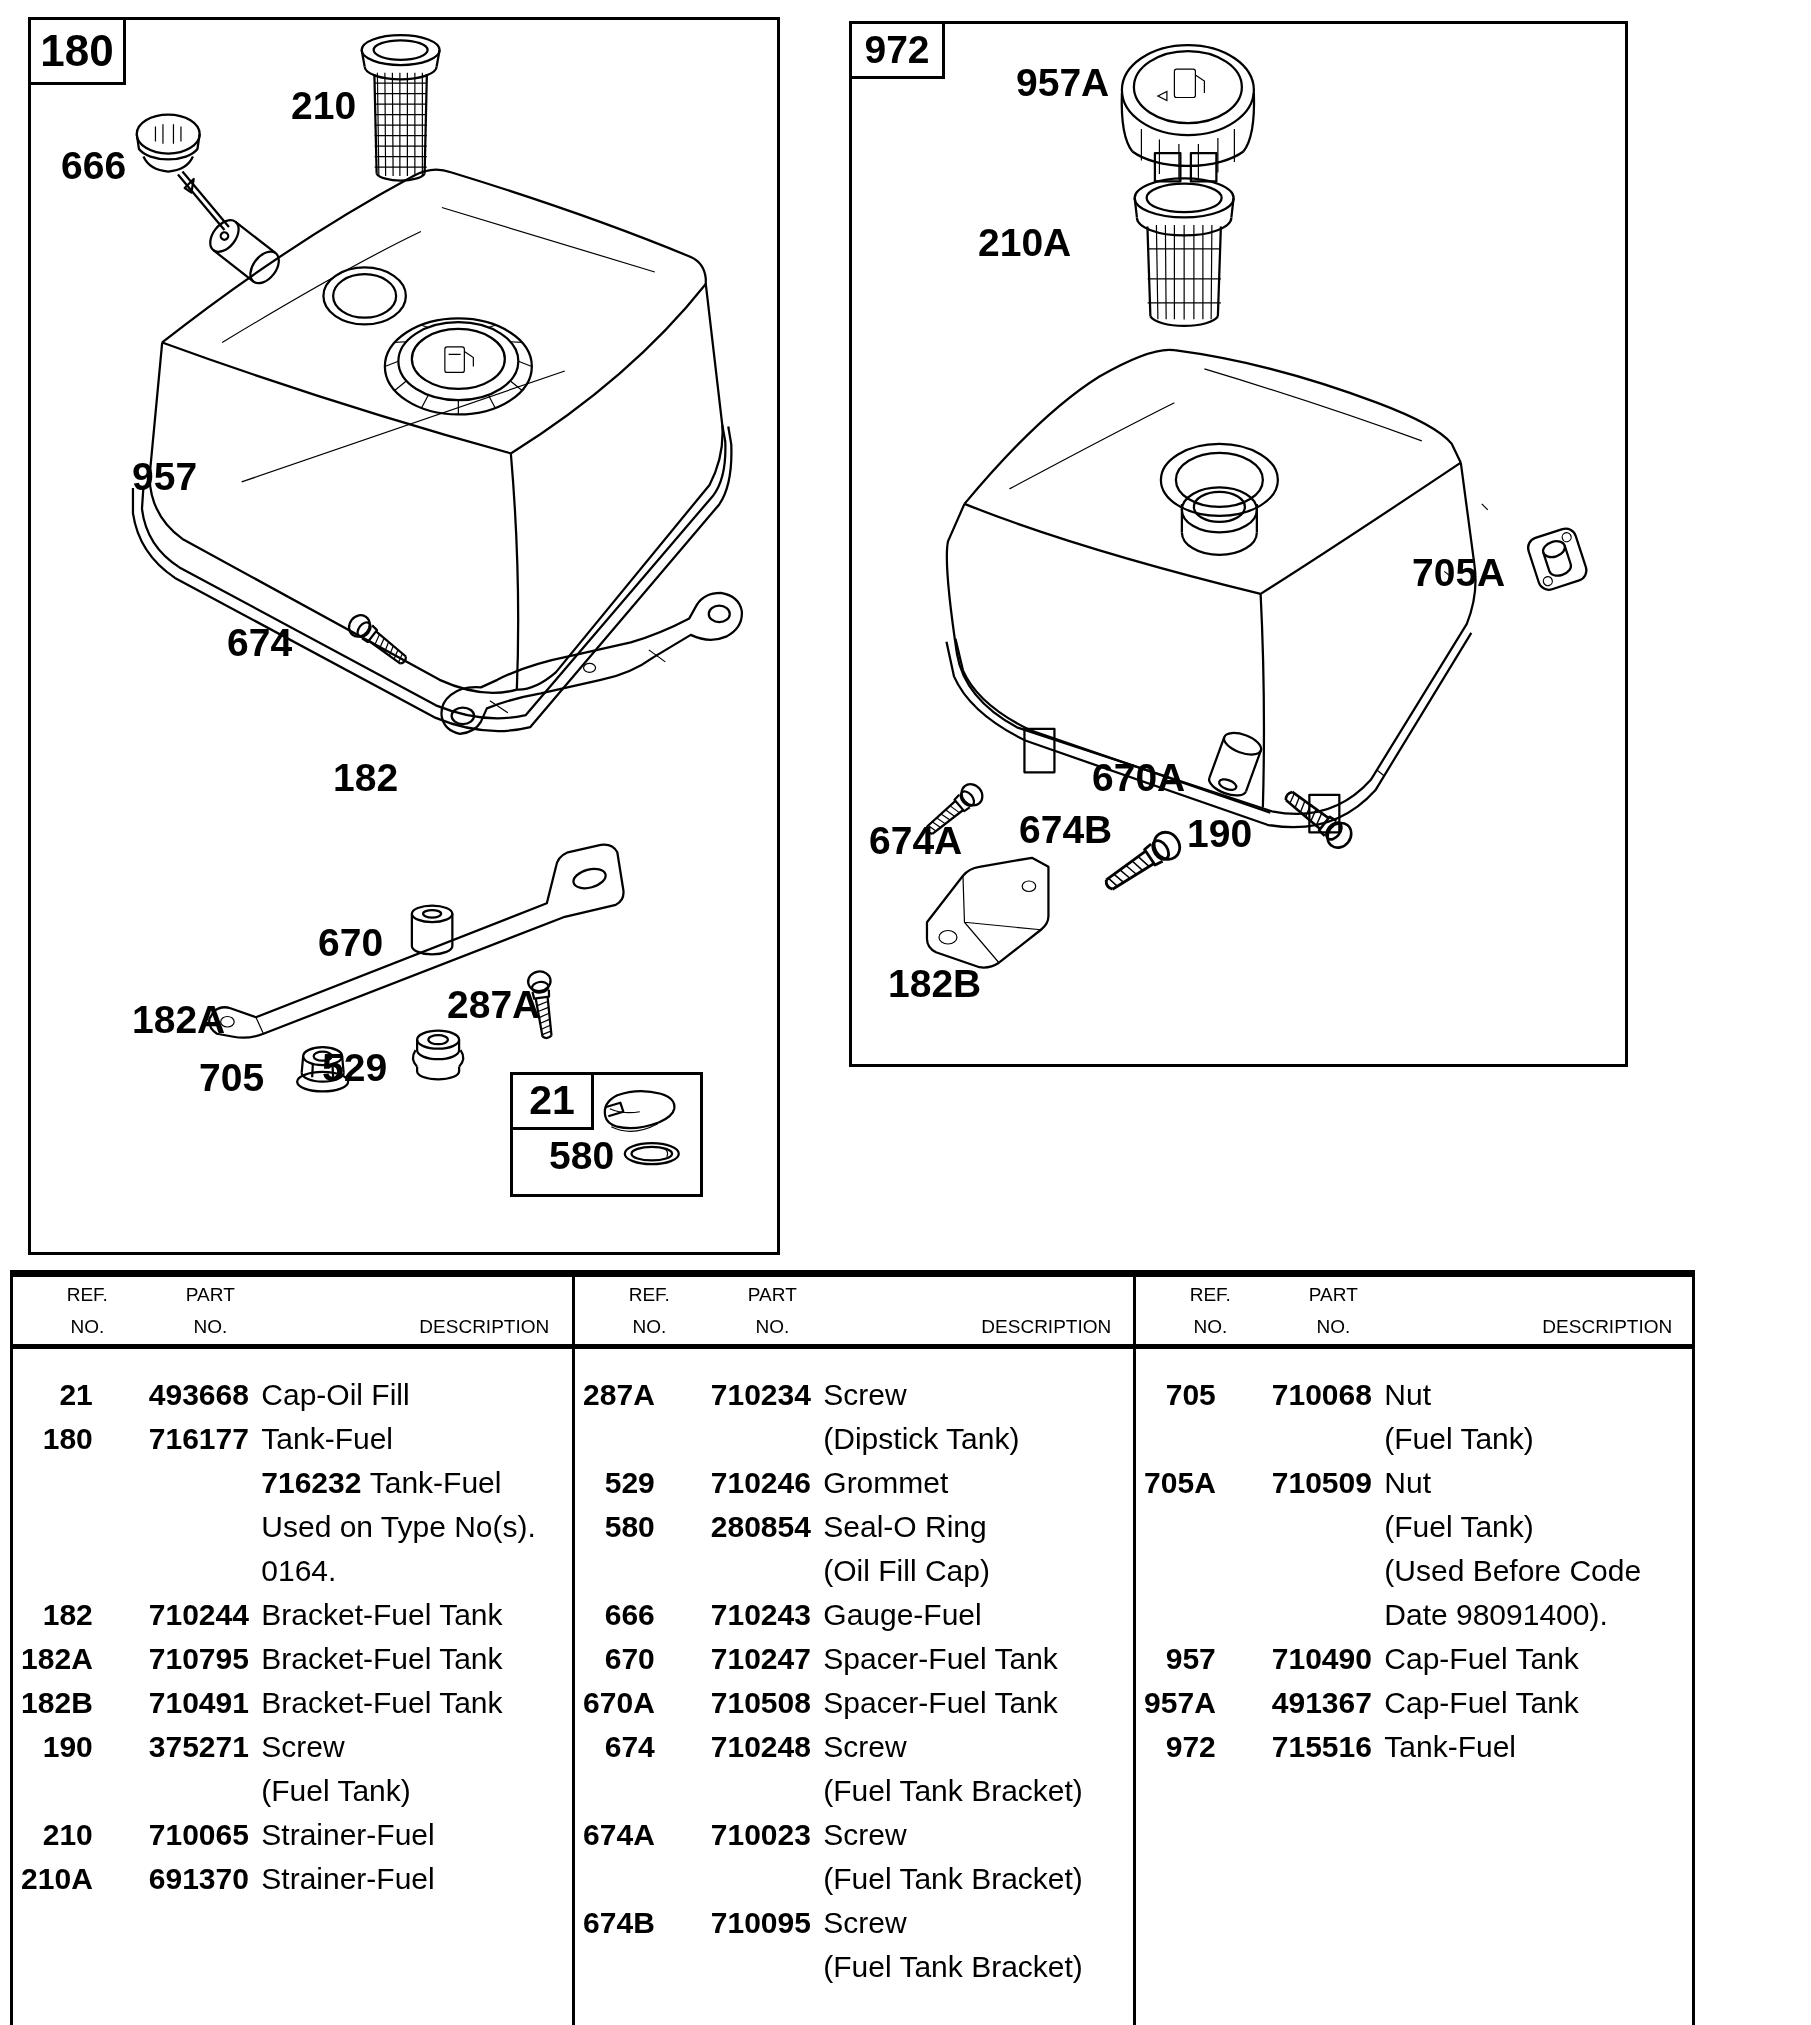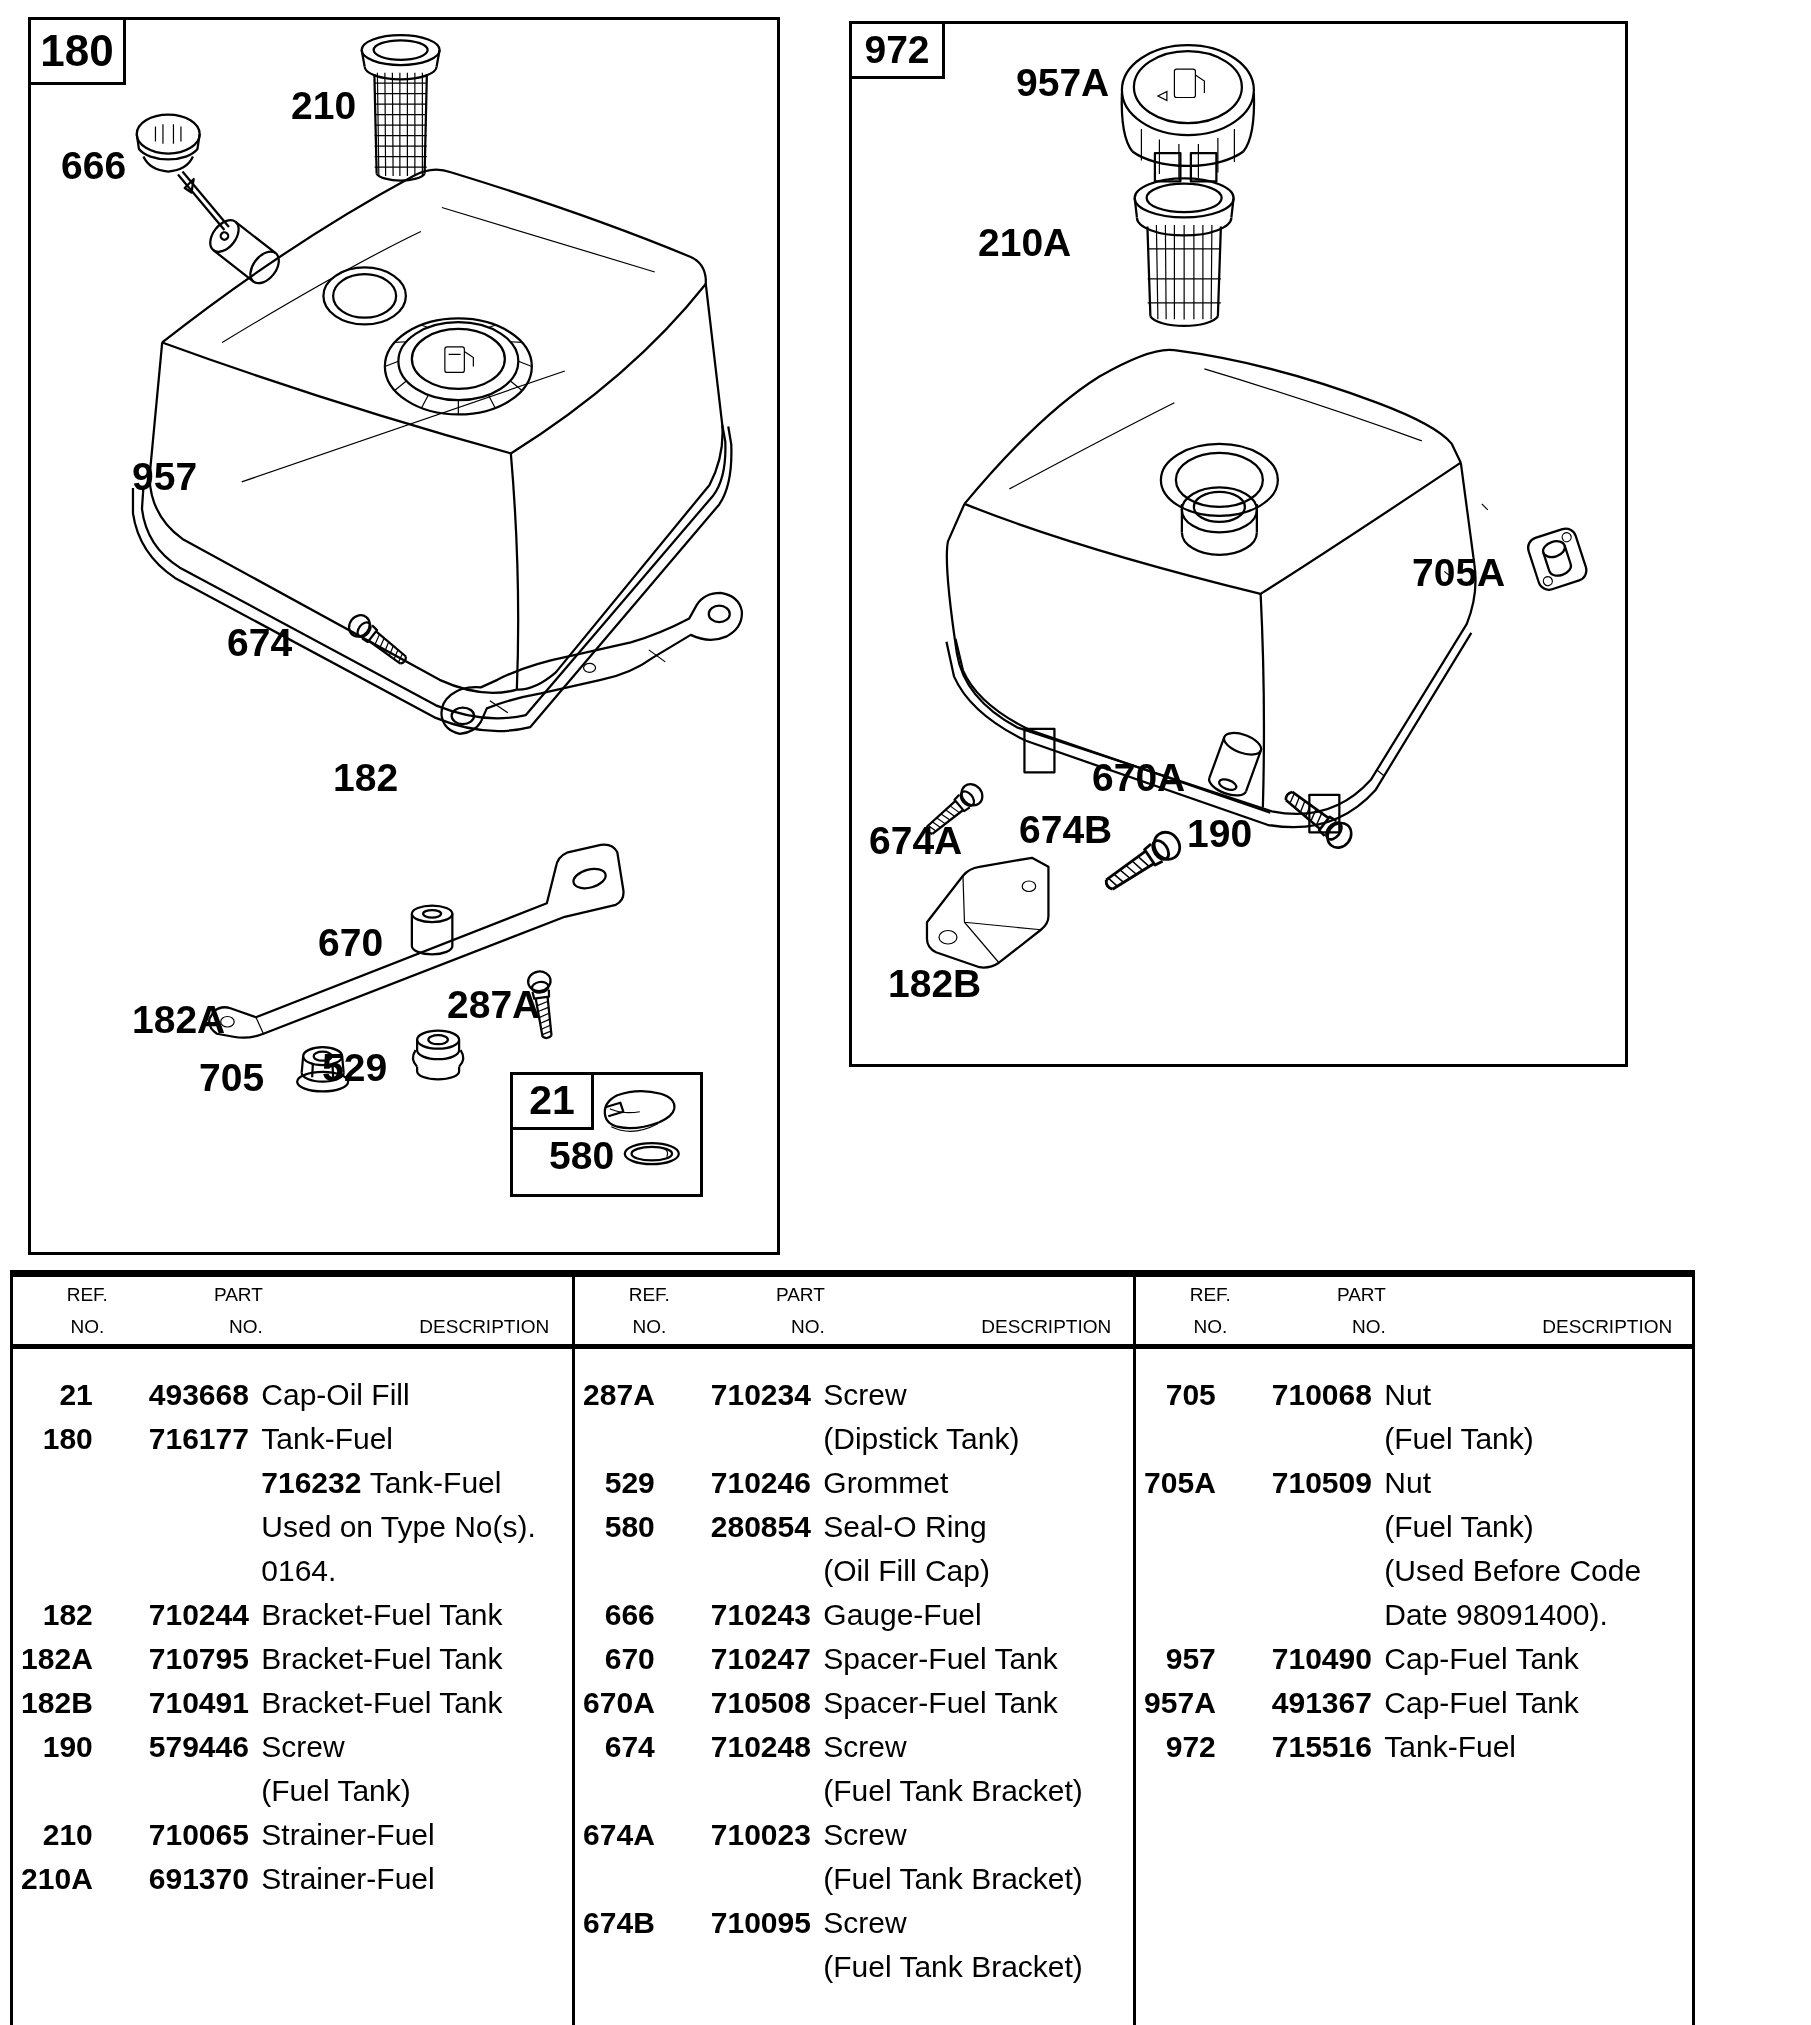--- a/index.html
+++ b/index.html
@@ -29,21 +29,21 @@
 
   
   .ptable{position:absolute;left:9.8px;top:1270px;width:1685px;height:755px;font-size:30px;}
   .hline-top{position:absolute;left:0;top:0;width:100%;height:6.8px;background:#000;}
   .hline-sep{position:absolute;left:0;top:74px;width:100%;height:5.3px;background:#000;}
   .vline{position:absolute;top:0;bottom:0;width:3px;background:#000;}
   .v0{left:0;} .v1{left:562px;} .v2{left:1123px;} .v3{left:1682px;}
   .thead{position:absolute;top:10.5px;height:64px;width:555px;font-size:19px;}
   .thead .h1{position:absolute;top:3px;} .thead .h2{position:absolute;top:35px;}
   .h-ref{left:25px;width:105px;text-align:center;}
-  .h-part{left:148px;width:105px;text-align:right;}
+  .h-part{left:148px;width:105px;text-align:center;}
   .h-desc{left:317px;width:315px;text-align:center;}
   .tc0{left:0;} .tc1{left:562px;} .tc2{left:1123px;}
   .tcol{position:absolute;top:103px;width:558px;}
   .trow{display:flex;line-height:44px;height:44px;white-space:nowrap;}
   .tref{width:83px;text-align:right;font-weight:bold;flex:none;}
   .tpart{width:105px;margin-left:56px;font-weight:bold;flex:none;}
   .tdesc{margin-left:7.5px;}
   .tnote{font-weight:bold;}
 </style>
 </head>
@@ -361,21 +361,21 @@
           <span class="tpart">710795</span>
           <span class="tdesc">Bracket-Fuel Tank</span>
         </div>
         <div class="trow">
           <span class="tref">182B</span>
           <span class="tpart">710491</span>
           <span class="tdesc">Bracket-Fuel Tank</span>
         </div>
         <div class="trow">
           <span class="tref">190</span>
-          <span class="tpart">579446</span>
+          <span class="tpart">375271</span>
           <span class="tdesc">Screw</span>
         </div>
         <div class="trow">
           <span class="tref"></span>
           <span class="tpart"></span>
           <span class="tdesc">(Fuel Tank)</span>
         </div>
         <div class="trow">
           <span class="tref">210</span>
           <span class="tpart">710065</span>

